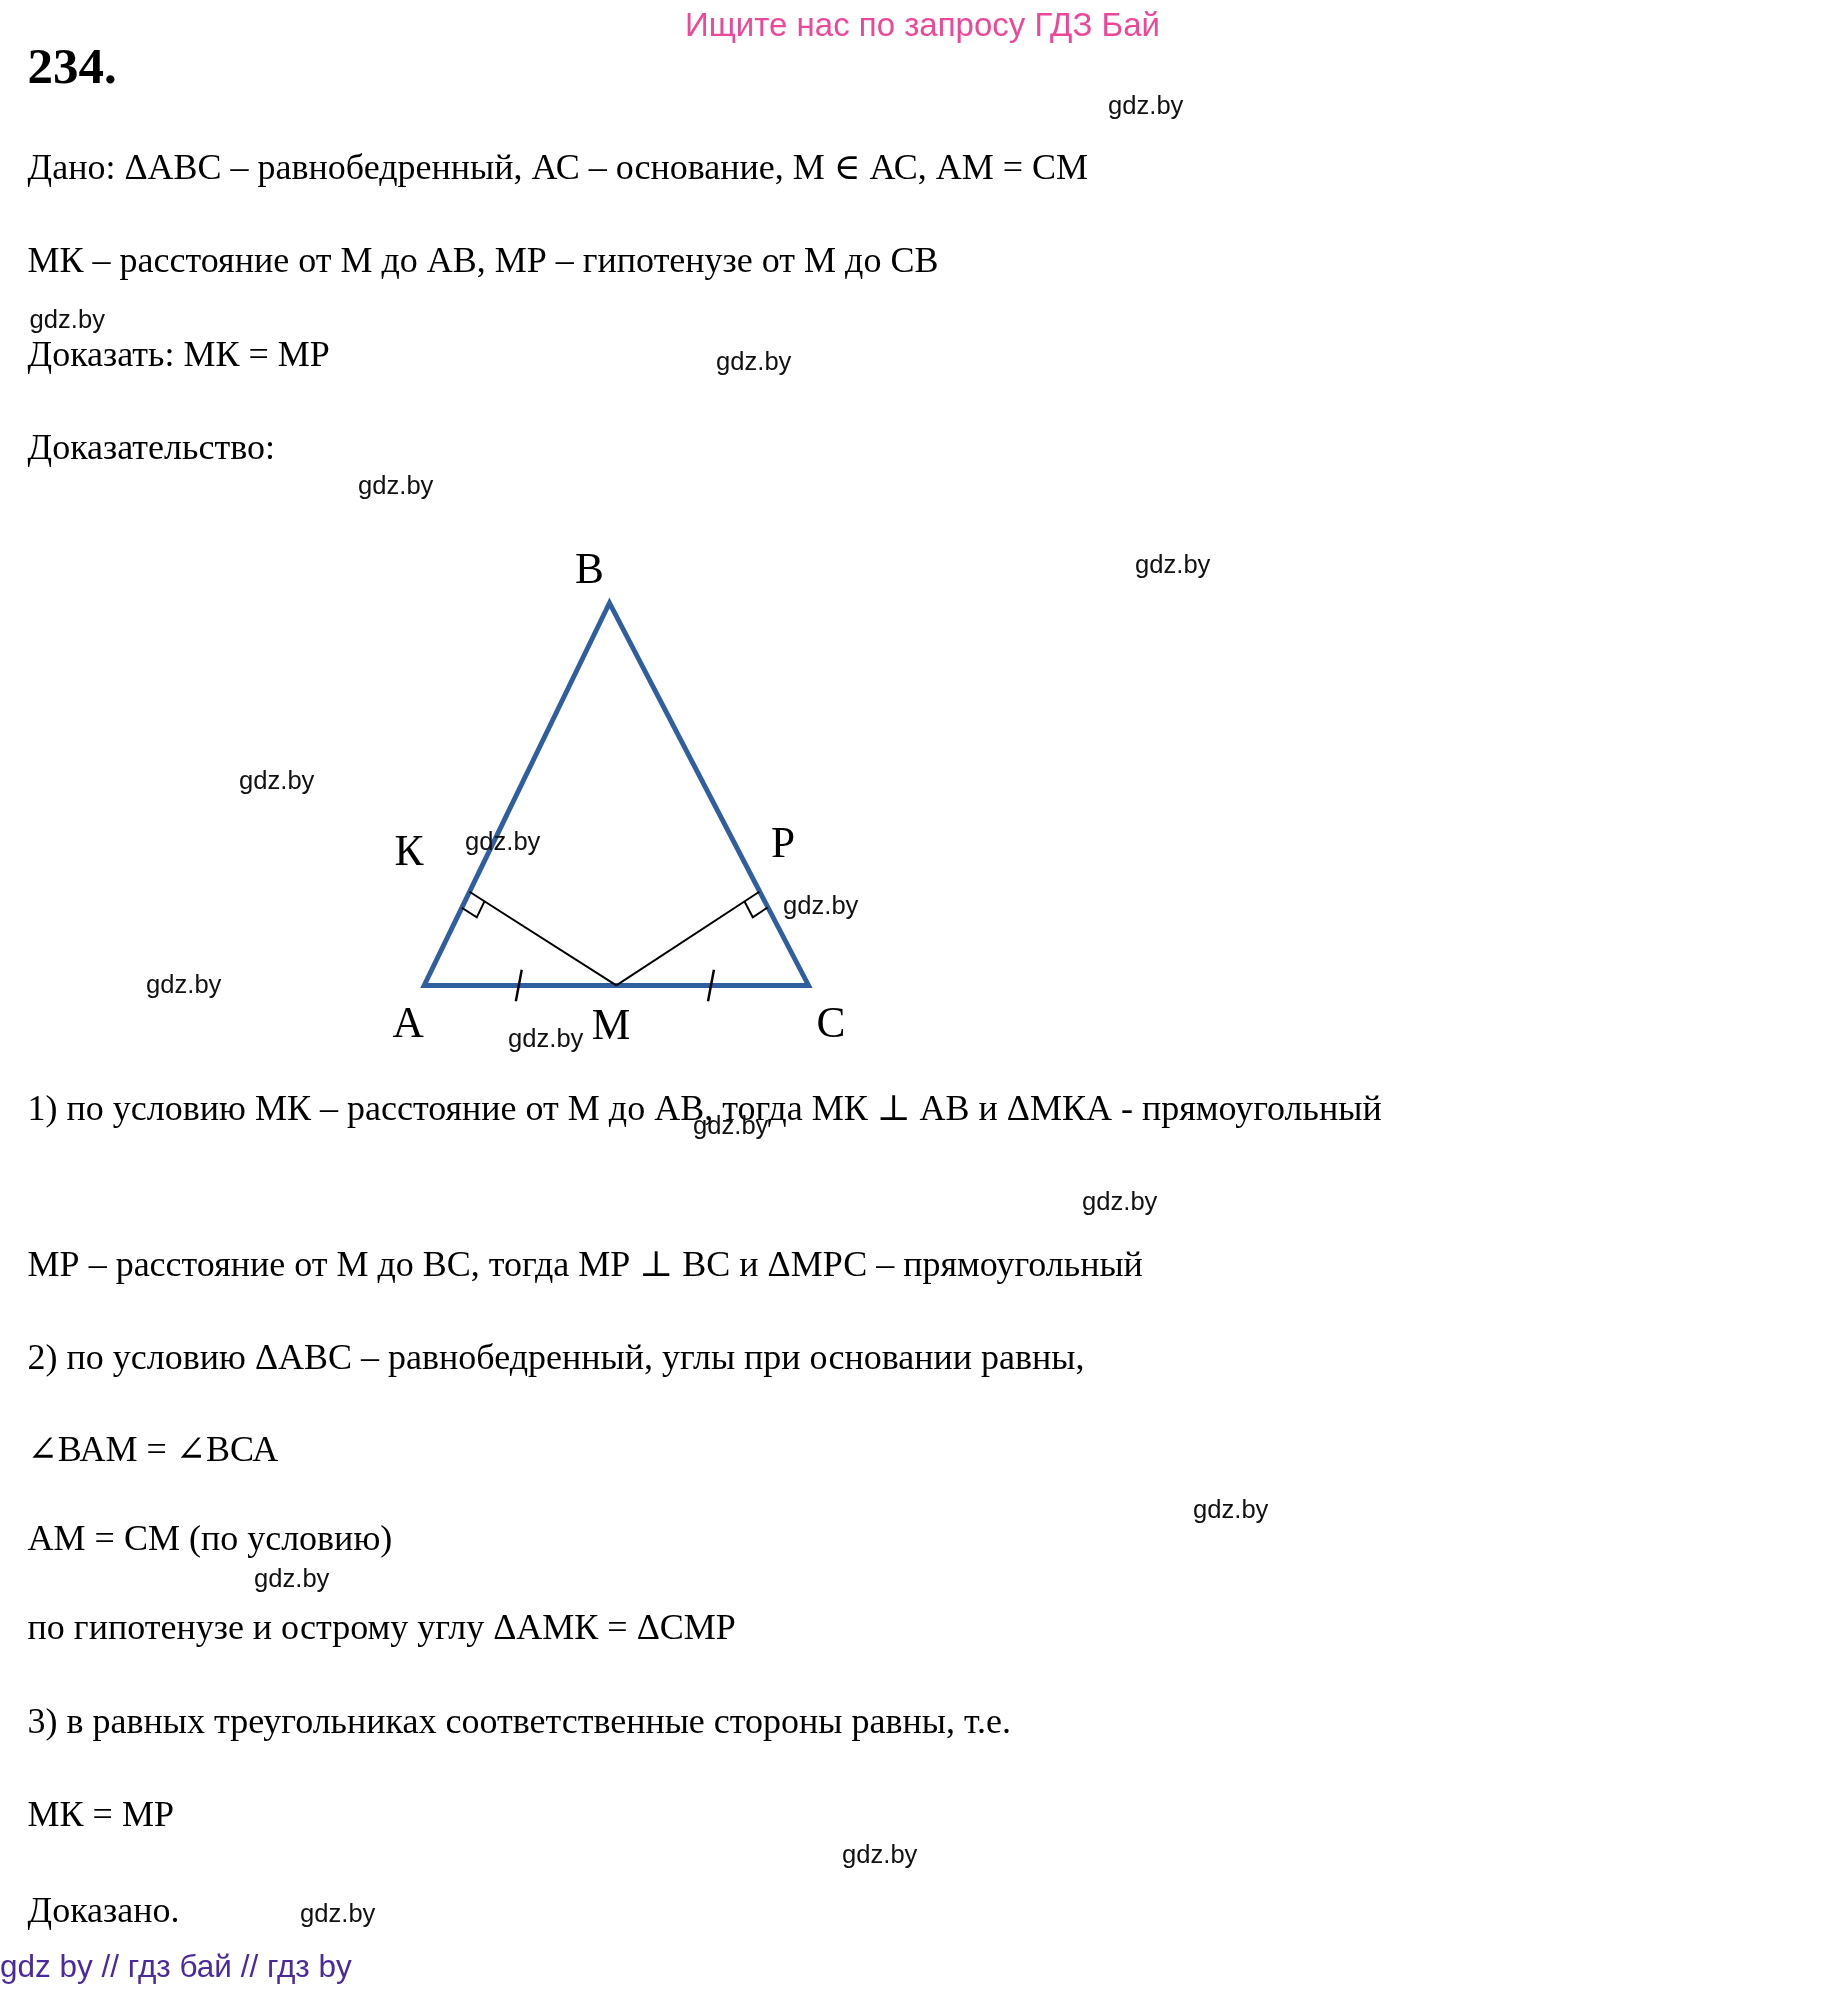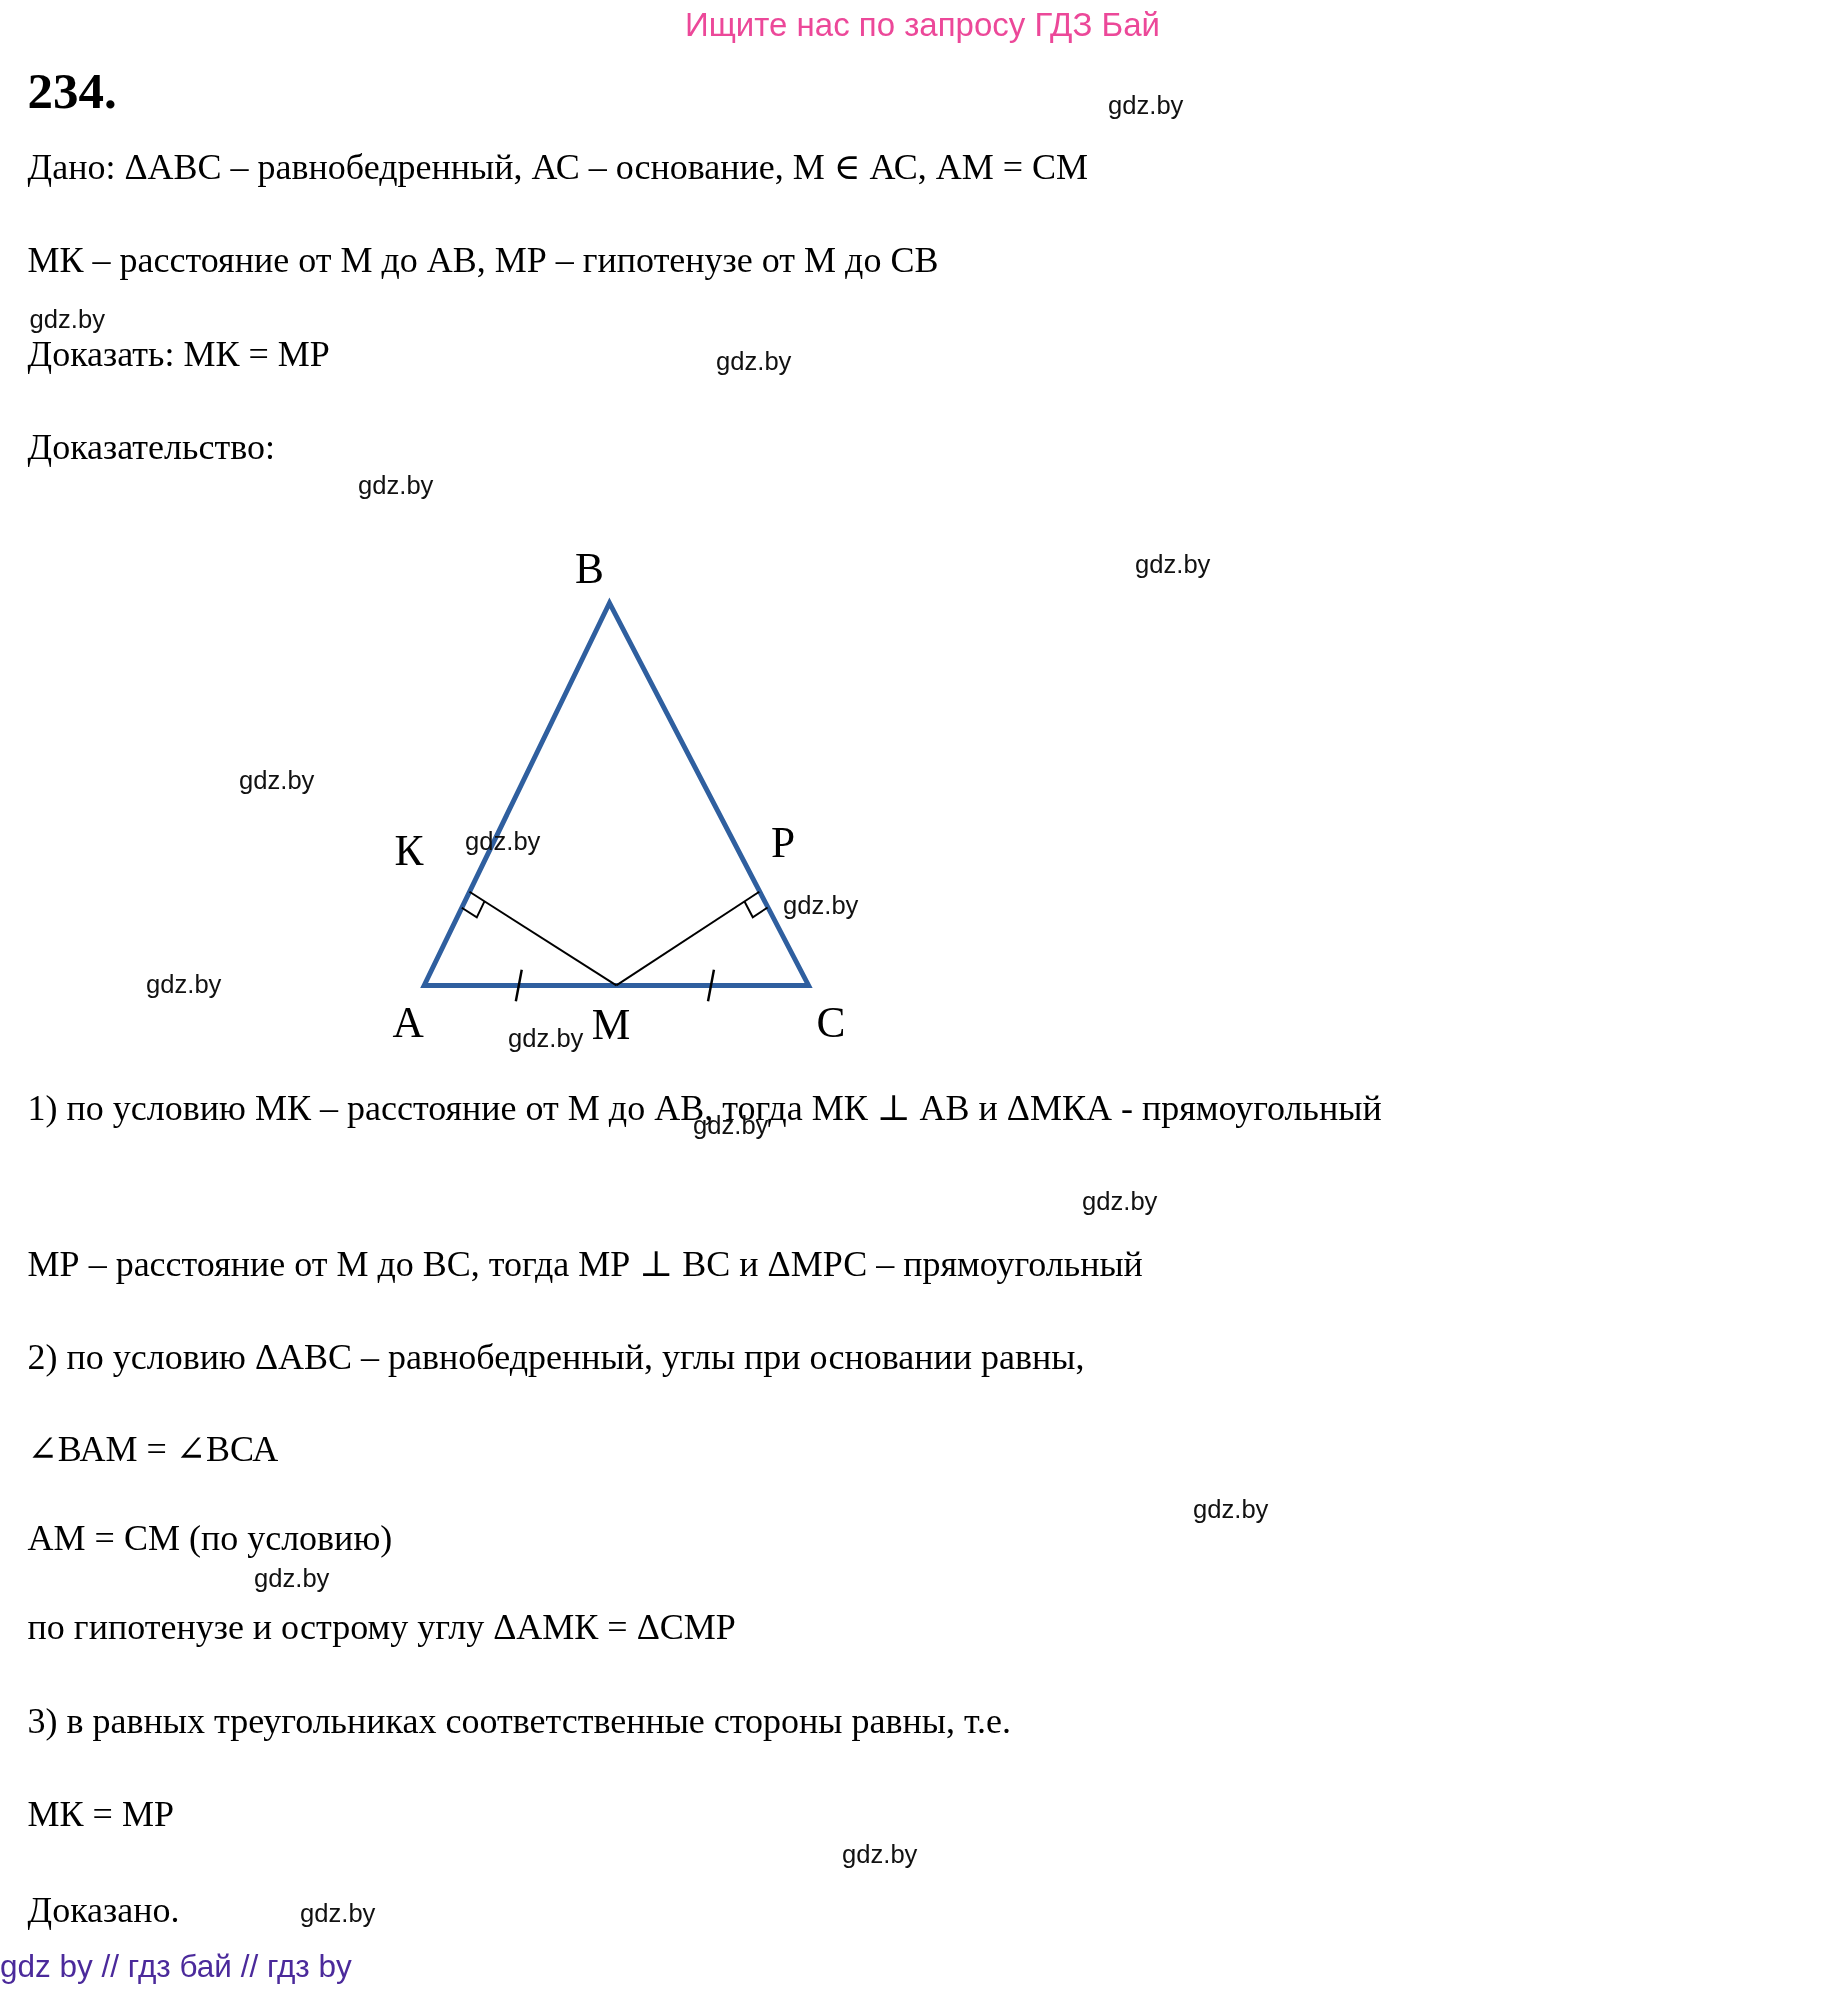--- a/index.html
+++ b/index.html
@@ -12,21 +12,21 @@
     color: #000;
     overflow: hidden;
   }
   .banner {
     position: absolute; top: 5.9px; left: 0; width: 100%;
     text-align: center;
     font-family: "Liberation Sans", "DejaVu Sans", sans-serif;
     font-size: 33px; color: #ec4899;
   }
   .problem-number {
-    position: absolute; left: 27.6px; top: 62px;
+    position: absolute; left: 27.6px; top: 37px;
     font-size: 51px; font-weight: bold;
   }
   .line {
     position: absolute; left: 27.6px;
     font-size: 36px; white-space: nowrap;
   }
   .wrap { white-space: normal; max-width: 1419px; line-height: 77px; }
   .wm {
     position: absolute;
     font-family: Liberation Sans, sans-serif;

